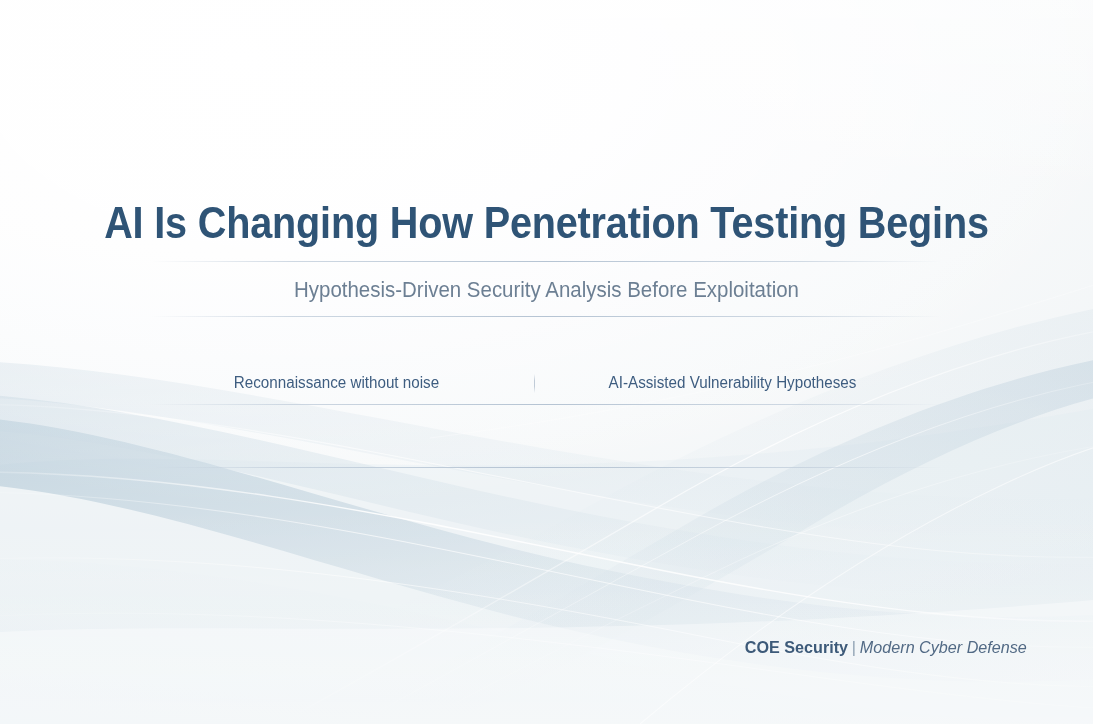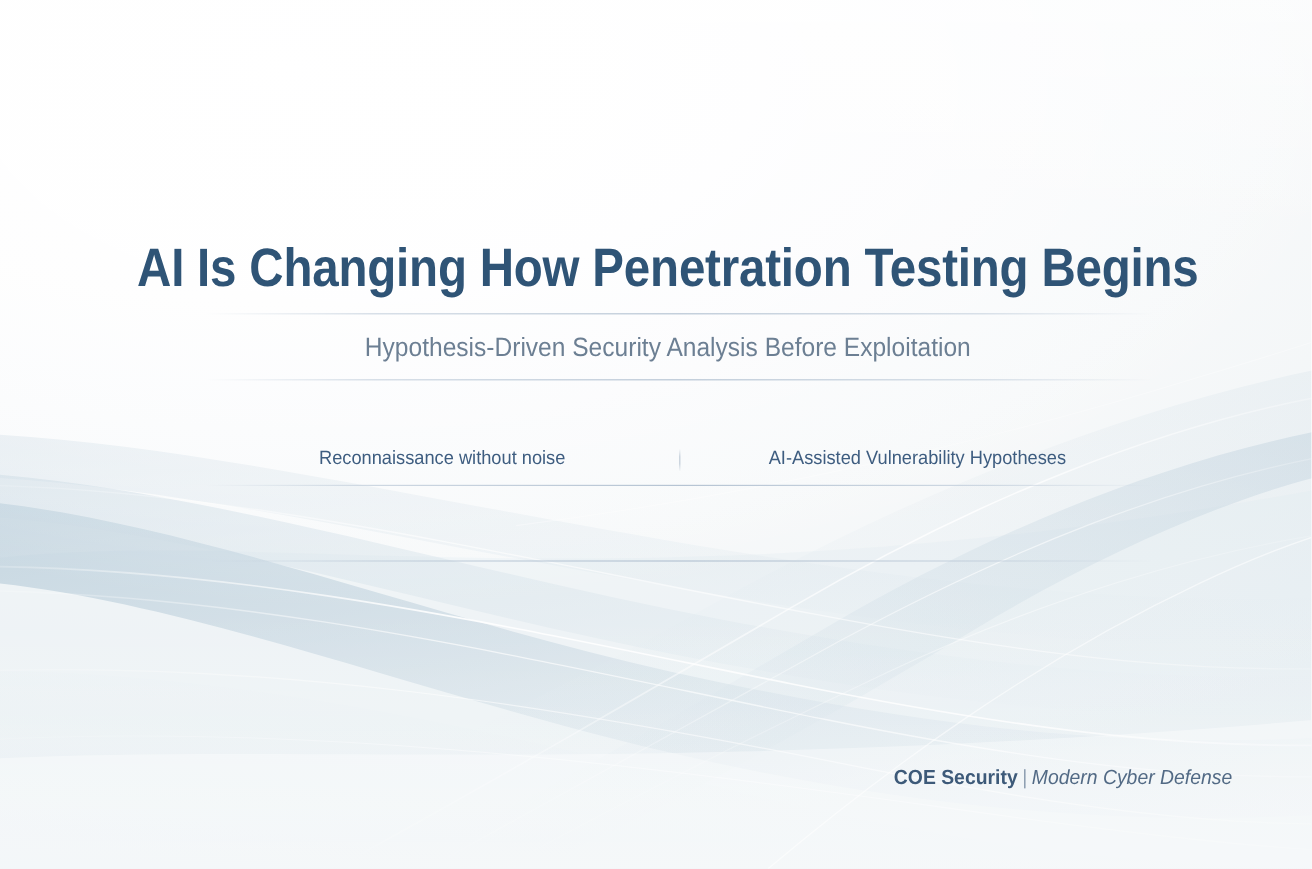--- a/index.html
+++ b/index.html
@@ -36,21 +36,20 @@
     pointer-events: none;
     background:
       linear-gradient(180deg, rgba(255,255,255,0.55) 0%, rgba(255,255,255,0.0) 28%, rgba(255,255,255,0.0) 70%, rgba(255,255,255,0.28) 100%),
       radial-gradient(140% 110% at 30% 10%, rgba(255,255,255,0.85) 0%, rgba(255,255,255,0.0) 55%);
   }
 
   
   #content {
     position: absolute;
     inset: 0;
-    margin-left: 20px;
   }
 
   .title {
     position: absolute;
     left: 0;
     right: 0;
     top: 194px;
     text-align: center;
     font-family: "Liberation Sans", sans-serif;
     font-size: 45px;
@@ -90,21 +89,21 @@
     line-height: 30px;
     font-weight: 400;
     color: #6c7f93;
     transform: scaleX(0.93);
     transform-origin: 50% 50%;
     white-space: nowrap;
   }
 
   .feature-row {
     position: absolute;
-    left: 151px;
+    left: 139px;
     width: 791px;
     height: 42px;
     display: flex;
     align-items: center;
   }
   .feature-row.row1 { top: 362px; }
   .feature-row.row2 { top: 414px; }
 
   .feature-cell {
     flex: 1 1 0;

